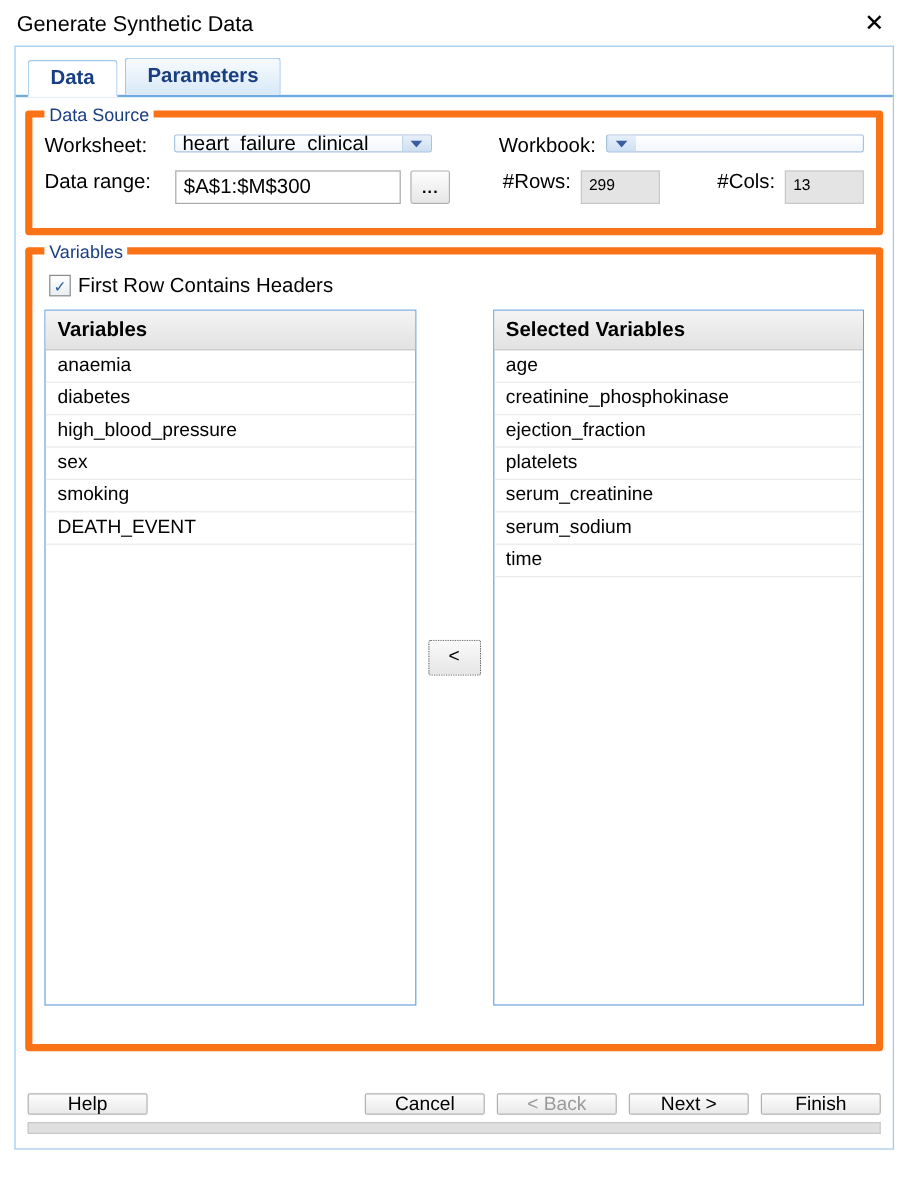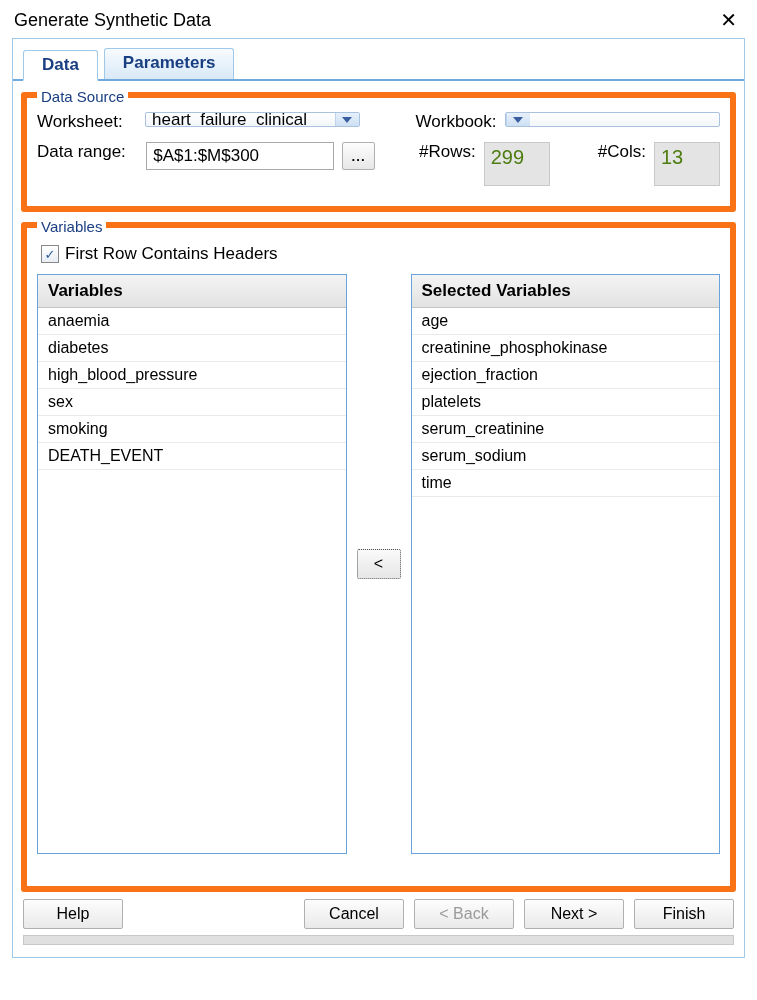--- a/index.html
+++ b/index.html
@@ -129,23 +129,23 @@
     background: linear-gradient(#fdfdfd, #e7e7e7);
     cursor: pointer;
     font-weight: bold;
     letter-spacing: 1px;
     padding: 0;
   }
   .ro-input {
     border: 1px solid #c8c8c8;
     background: #e4e4e4;
     padding: 3px 6px;
-    height: 44px;
-    font-size: 20px;
-    color: #4d7c0f;
+    height: 28px;
+    font-size: 13px;
+    color: #000000;
   }
   .checkbox-row {
     display: flex;
     align-items: center;
     gap: 6px;
     margin: 2px 0 10px 4px;
   }
   .checkbox {
     width: 18px;
     height: 18px;
@@ -210,21 +210,21 @@
     left: 0;
     right: 0;
     padding: 10px 10px 12px 10px;
   }
   .btn-row {
     display: flex;
     gap: 10px;
     align-items: center;
   }
   .std-btn {
-    height: 30px;
+    height: 18px;
     border: 1px solid #b0b0b0;
     border-radius: 2px;
     background: linear-gradient(#fdfdfd, #e9e9e9);
     cursor: pointer;
     font-size: 16px;
     padding: 0 16px;
     min-width: 100px;
     font-family: inherit;
   }
   .std-btn.disabled {

